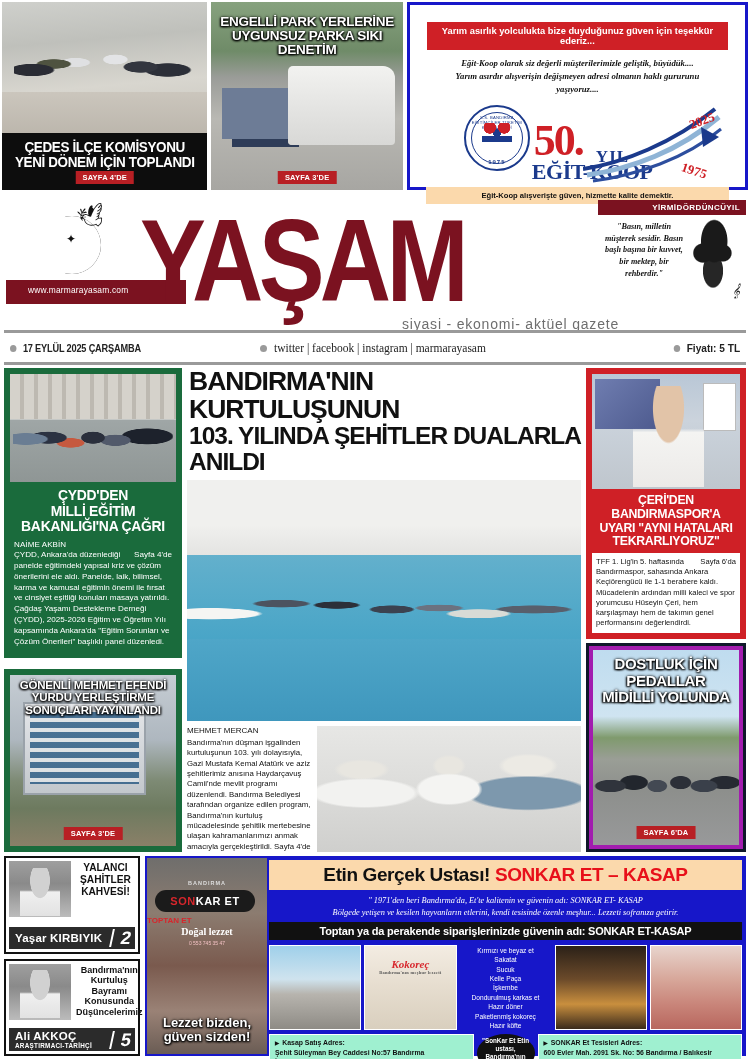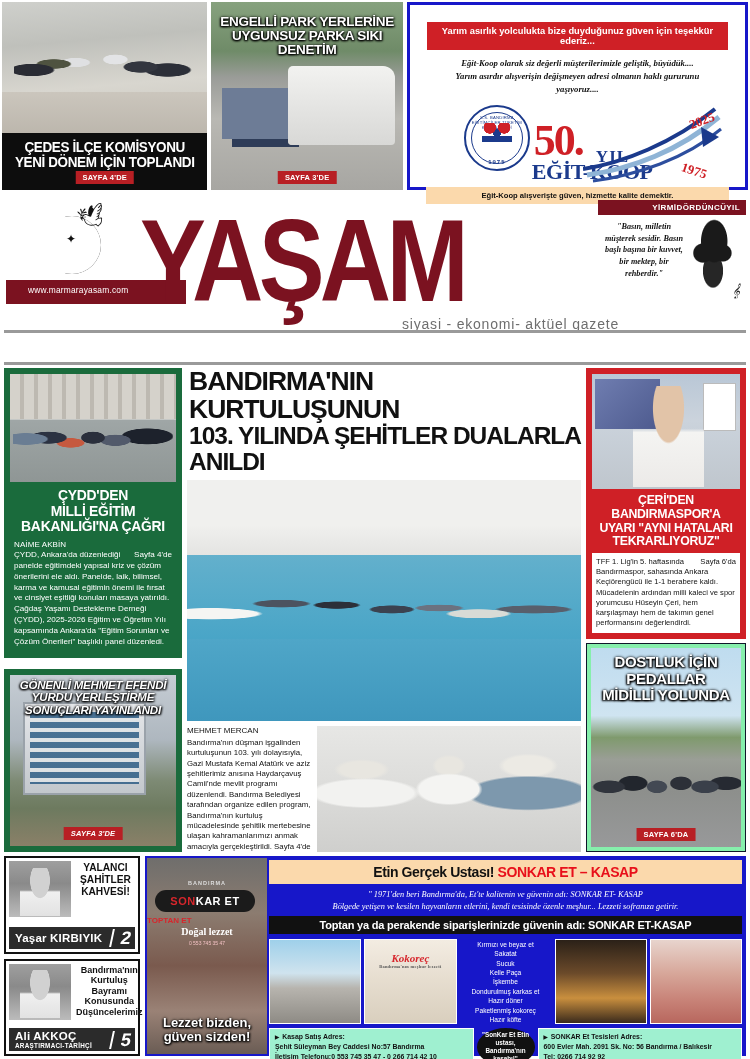--- a/index.html
+++ b/index.html
@@ -142,21 +142,21 @@
       radial-gradient(ellipse at 36% 46%, #c6593f 0 9%, transparent 10%),
       radial-gradient(ellipse at 50% 38%, #2a2f3c 0 10%, transparent 11%),
       radial-gradient(ellipse at 64% 42%, #525a6b 0 10%, transparent 11%),
       radial-gradient(ellipse at 84% 36%, #1d222c 0 13%, transparent 14%); }
   .gb-head { color:#fff; font-weight:bold; text-align:center; font-size:14.5px; line-height:1.08;
      padding:6px 2px 5px; text-transform:uppercase; letter-spacing:-.3px; transform:scaleX(.96); }
   .gb-byline { color:#fff; font-size:8px; padding:0 4px 1px; letter-spacing:.1px; }
   .gb-text { color:#fff; font-size:8.1px; line-height:1.34; padding:0 4px 4px; }
   .gb-text .page-ref { float:right; }
 
-  .green-box2 { border:3px solid #1a6b3c; background:#1a6b3c; padding:3px; flex:1;font-style:italic; }
+  .green-box2 { border:3px solid #1a6b3c; background:#1a6b3c; padding:3px; flex:1; }
   .gb2-photo { position:relative; height:100%; min-height:130px; overflow:hidden;
      background:linear-gradient(180deg,#c6cdd4 0%,#aeb7bf 38%,#7d8a74 62%,#6d7a5f 78%,#8a8068 100%); }
   .gb2-photo:before { content:""; position:absolute; left:8%; top:16%; width:74%; height:54%;
      background:linear-gradient(180deg,#e5e7ea,#c2c7cc);
      box-shadow: inset 0 0 0 2px #9aa2aa; }
   .gb2-photo:after { content:""; position:absolute; left:12%; top:22%; width:66%; height:42%;
      background: repeating-linear-gradient(180deg,#2f5e86 0 6px,#dfe3e6 6px 10px); opacity:.85; }
   .gb2-head { position:absolute; left:0; top:4px; width:100%; text-align:center; z-index:3; color:#fff;
      font-weight:bold; font-size:11.5px; line-height:1.12; text-transform:uppercase;
      text-shadow:0 0 3px #000,1px 1px 2px #000,-1px 1px 2px #000; padding:0 4px; letter-spacing:-.2px;}
@@ -209,21 +209,21 @@
      background:linear-gradient(135deg,#6f7db0,#4d5a8e); }
   .rb-photo:after { content:""; position:absolute; left:28%; top:10%; width:48%; height:88%;
      background: radial-gradient(ellipse at 50% 22%, #e2c4a8 0 30%, transparent 32%),
                  linear-gradient(180deg, transparent 42%, #f4f4f2 46%, #eceae8 100%); }
   .rb-cal { position:absolute; right:3%; top:8%; width:22%; height:42%; background:#fff;
      border:1px solid #bbb; }
   .rb-head { color:#fff; font-weight:bold; text-align:center; font-size:12.3px; line-height:1.12;
      padding:5px 2px 4px; text-transform:uppercase; letter-spacing:-.3px; }
   .rb-text { background:#fff; color:#111; font-size:7.6px; line-height:1.34; padding:4px 4px 5px; }
   .rb-text .page-ref3 { float:right; }
-  .red-box2 { border:1px solid #0f172a; background:#86efac; padding:4px; flex:1; }
+  .red-box2 { border:3px solid #0f172a; background:#a21caf; padding:4px; flex:1; }
   .rb2-inner { position:relative; height:100%; min-height:160px; overflow:hidden;
      background:linear-gradient(180deg,#bfdcef 0%,#cfe4f1 34%,#7f9a6d 45%,#9a9e96 56%,#8d8f8c 72%,#98999a 100%); }
   .rb2-inner:after { content:""; position:absolute; left:0; top:52%; width:100%; height:44%;
      background:
       radial-gradient(ellipse at 12% 40%, #30343c 0 8%, transparent 9%),
       radial-gradient(ellipse at 28% 36%, #22262d 0 9%, transparent 10%),
       radial-gradient(ellipse at 44% 40%, #434953 0 8%, transparent 9%),
       radial-gradient(ellipse at 60% 36%, #2c3038 0 8%, transparent 9%),
       radial-gradient(ellipse at 76% 40%, #3a404a 0 8%, transparent 9%),
       radial-gradient(ellipse at 90% 36%, #262a32 0 8%, transparent 9%); }
@@ -262,21 +262,21 @@
   .sk-brand-top { position:absolute; left:0; top:22px; width:100%; text-align:center; color:#ddd;
      font-size:5.5px; font-weight:bold; letter-spacing:1px; }
   .sk-toptan { position:absolute; left:0; top:58px; width:100%; text-align:left; color:#d7262c;
      font-size:8px; font-weight:bold; }
   .sk-dogal { position:absolute; left:0; top:68px; width:100%; text-align:center; color:#fff;
      font-size:10px; font-weight:bold; font-family:"Liberation Serif", serif; }
   .sk-phone { position:absolute; left:0; top:82px; width:100%; text-align:center; color:#f1c0c2; font-size:5px; }
   .sk-lezzet { position:absolute; left:0; bottom:10px; width:100%; text-align:center; color:#fff;
      font-weight:bold; font-size:13px; line-height:1.08; text-shadow:0 0 3px #000,1px 1px 2px #000,-1px 1px 2px #000; }
   .sk-right { flex:1; display:flex; flex-direction:column; padding:2px; gap:2px; }
-  .sk-title { background:#fbd9ac; text-align:center; padding:4px 2px; font-size:14px; font-weight:bold;
+  .sk-title { background:#fbd9ac; text-align:center; padding:4px 2px; font-size:19px; font-weight:bold;
      color:#111; letter-spacing:-.4px; }
   .sk-title em { color:#e8101a; font-style:normal; }
   .sk-slogan { color:#fff; text-align:center; font-family:"Liberation Serif", serif; font-style:italic;
      font-size:8.3px; line-height:1.45; padding:3px 4px 1px; }
   .sk-blackbar { background:#111; color:#fff; text-align:center; font-weight:bold; font-size:11px;
      padding:3px 2px; letter-spacing:-.2px; }
   .sk-mid { display:flex; gap:3px; padding:3px 0 2px; flex:1; }
   .sk-img { flex:1; position:relative; overflow:hidden; border:1px solid #fff; }
   .sk-img.i1 { background:linear-gradient(180deg,#9fd0ea 0%,#cfe3ee 40%,#b7b4ae 58%,#8e8b85 100%); }
   .sk-img.i2 { background:linear-gradient(180deg,#f3ece2 0%,#e7ded0 45%,#d9cfbe 100%); }
@@ -360,20 +360,34 @@
         <div class="mh-quote-box">
           <div class="mh-quote">"Basın, milletin müşterek sesidir. Basın başlı başına bir kuvvet, bir mektep, bir rehberdir."</div>
           <div class="mh-ataturk"></div>
           <div class="mh-sign">𝄞</div>
         </div>
       </div>
     </div>
   </div>
 
   <div class="rule r1"></div>
+  <div class="dateline">
+    <div class="dl-left">
+      <span class="dot"></span>
+      <span>17 EYLÜL 2025 ÇARŞAMBA</span>
+    </div>
+    <div class="dl-mid">
+      <span class="dot"></span>
+      <span>twitter | facebook | instagram | marmarayasam</span>
+    </div>
+    <div class="dl-right">
+      <span class="dot"></span>
+      <span>Fiyatı: 5 TL</span>
+    </div>
+  </div>
   <div class="rule r2"></div>
 
   <div class="main">
 
     <div class="col-left">
 
       <div class="green-box">
         <div class="gb-photo"></div>
         <div class="gb-head">
           <div>ÇYDD'DEN</div>

